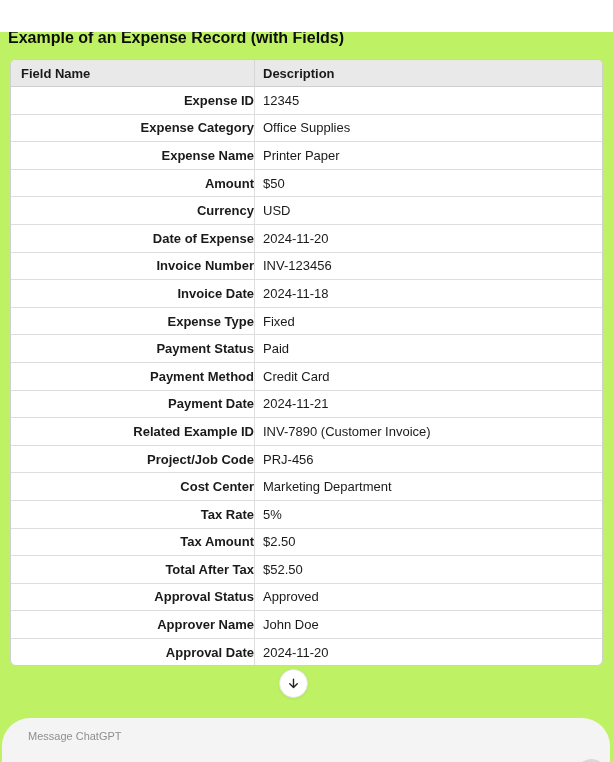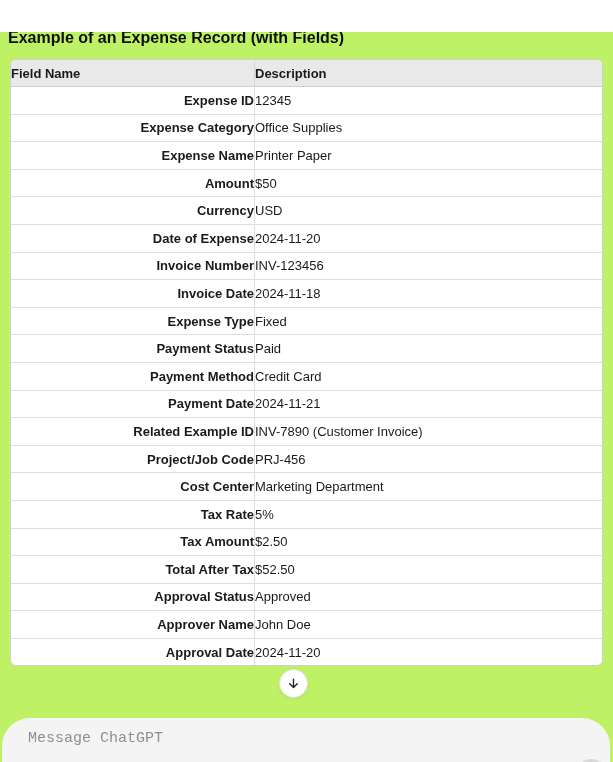--- a/index.html
+++ b/index.html
@@ -49,22 +49,22 @@
     vertical-align: middle;
     white-space: nowrap;
     overflow: hidden;
   }
   .expense-table thead th {
     height: 26px;
     background: #e9e9e9;
     font-weight: 600;
     color: #1a1a1a;
   }
-  .expense-table .col-field { width: 243px; }
-  .expense-table .col-desc  { }
+  .expense-table .col-field { width: 243px; padding-left: 10px; }
+  .expense-table .col-desc  { padding-left: 8px; }
   .expense-table thead .col-desc { border-left: 1px solid #d6d6d6; }
   .expense-table tbody td {
     height: 27.6px;
     border-top: 1px solid #dedede;
     color: #1a1a1a;
     font-weight: 400;
   }
   .expense-table tbody tr:first-child td { border-top-color: #cfcfcf; }
   .expense-table tbody td.col-field { font-weight: 600; text-align: right; }
   .expense-table tbody td.col-desc  { border-left: 1px solid #dedede; }
@@ -101,22 +101,22 @@
   .composer-input {
     position: absolute;
     left: 26px;
     top: 12px;
     width: 556px;
     height: 26px;
     background: transparent;
     border: none;
     outline: none;
     resize: none;
-    font-family: Liberation Mono, monospace;
-    font-size: 15px;
+    font-family: Liberation Sans, sans-serif;
+    font-size: 11px;
     color: #0d0d0d;
   }
   .composer-input::placeholder { color: #8f8f8f; opacity: 1; }
   .attach-btn {
     position: absolute;
     left: 6px;
     top: 43px;
     width: 28px;
     height: 28px;
     border: none;

